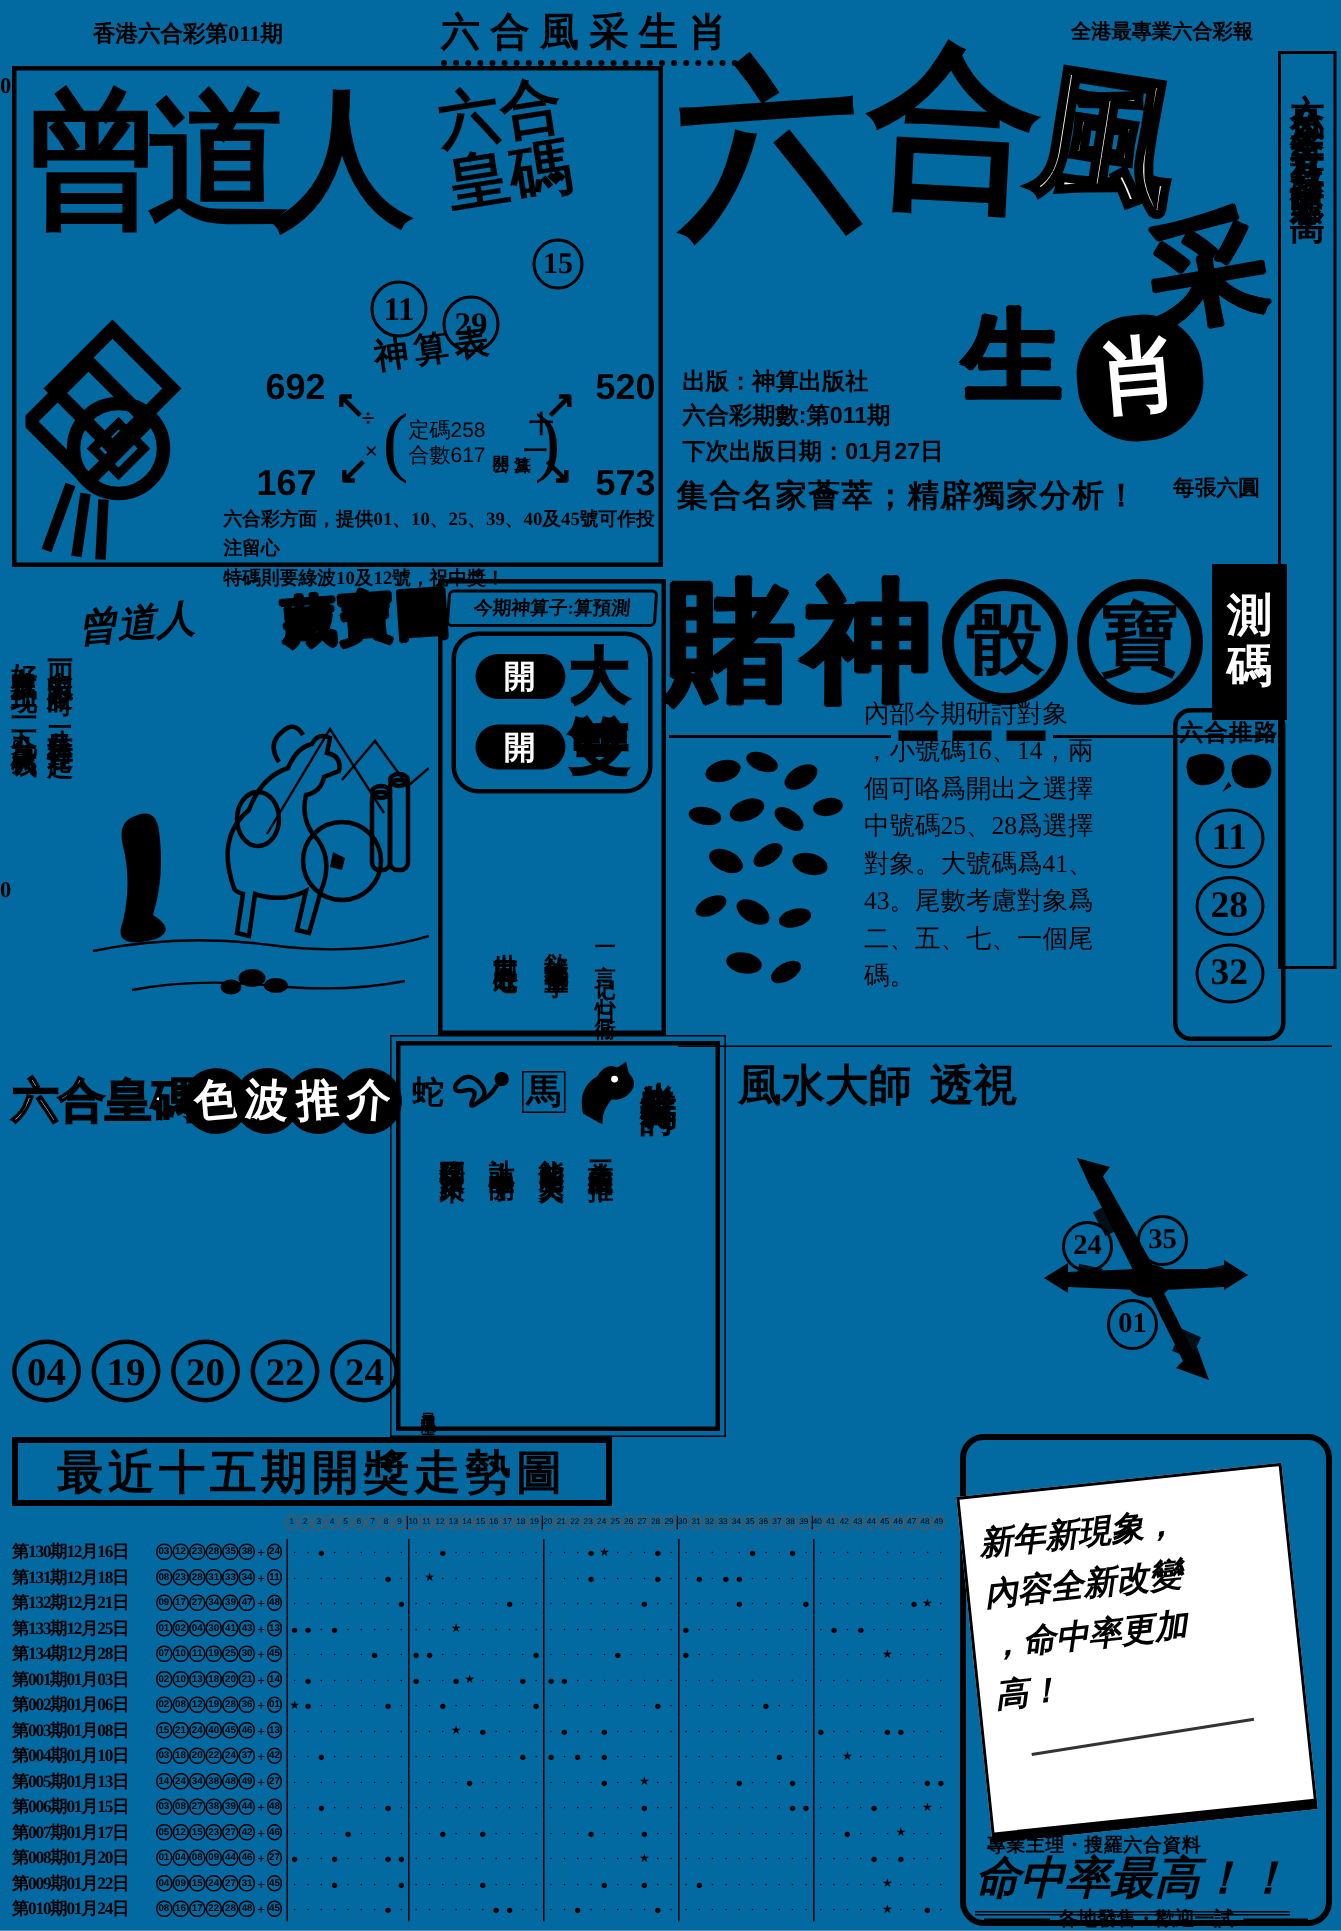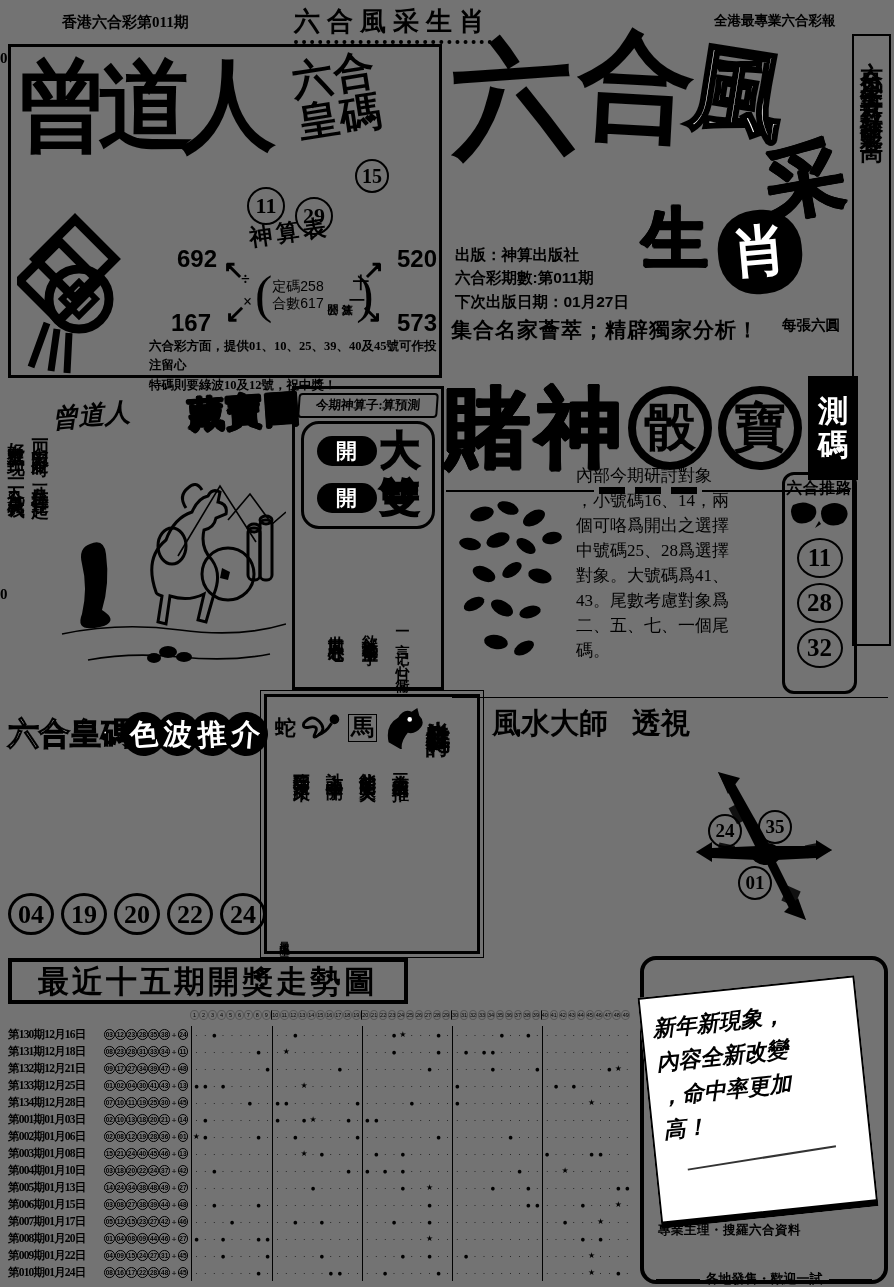--- a/index.html
+++ b/index.html
@@ -1,17 +1,17 @@
 <!DOCTYPE html>
 <html><head>
 <meta charset="utf-8">
 <style>
   *{margin:0;padding:0;box-sizing:border-box}
   body{background:#d8d8d8;font-family:"Liberation Serif",serif;color:#000}
-  #page{position:relative;width:894px;height:1287px;background:#737373;overflow:hidden;margin:0 auto}
+  #page{position:relative;width:894px;height:1287px;background:#0369a1;overflow:hidden;margin:0 auto}
   .abs{position:absolute}
   .vert{writing-mode:vertical-rl;text-orientation:upright}
   .pre{white-space:pre-line}
   .fat{font-weight:900;text-shadow:1.5px 0 #000,-1.5px 0 #000,0 1.5px #000,0 -1.5px #000,1px 1px #000,-1px -1px #000,1px -1px #000,-1px 1px #000}
   .hollow{color:#111;-webkit-text-fill-color:#fff;-webkit-text-stroke:2px #000}
   .sans{font-family:"Liberation Sans",sans-serif}
 
   
   #hdr-left{left:62px;top:13px;font-size:15px;font-weight:700}
   #hdr-center{left:294px;top:4px;font-size:26px;font-weight:900;letter-spacing:7px;border-bottom:4px dotted #000;padding-bottom:1px}
@@ -106,21 +106,21 @@
   #zp-strip{position:absolute;top:6px;left:8px;right:52px;height:50px;display:flex;align-items:center;gap:4px}
   #zp-a1{font-size:21px;font-weight:700}
   #zp-a2{font-size:23px;font-weight:900;border:1.5px solid #000;padding:0 2px;line-height:1.15}
   #zp-flex{position:absolute;top:4px;bottom:6px;left:6px;right:6px;display:flex;flex-direction:row-reverse;justify-content:center;gap:10px}
   #zp-title{font-size:24px;font-weight:900;letter-spacing:2px}
   .zp-line{font-size:17px;font-weight:700;letter-spacing:2px;margin-top:58px}
   #zp-sig{position:absolute;left:10px;bottom:10px;font-size:10px;font-weight:700;letter-spacing:2px}
 
   
   #fs-rule{left:452px;top:697px;width:436px;border-top:1.5px solid #000}
-  #fs-head{left:492px;top:704px;display:flex;align-items:center;gap:24px}
+  #fs-head{left:492px;top:704px;display:flex;align-items:center;gap:12px}
   #fs-pre,#fs-post{font-size:29px;font-weight:900}
   #fs-master{font-size:40px;line-height:1}
   #fs-para{left:494px;top:778px;width:220px;font-size:15px;font-weight:700;line-height:1.52}
   #compass{left:688px;top:760px}
   .fs-circle{width:34px;height:34px;border:2px solid #000;border-radius:50%;font-size:19px;font-weight:700;text-align:center;line-height:30px}
   #fs-c0{left:708px;top:814px}#fs-c1{left:758px;top:810px}#fs-c2{left:738px;top:866px}
 
   
   #res-titlebox{left:8px;top:958px;width:400px;height:46px;border:4px solid #000;text-align:center}
   #res-title{font-size:31px;font-weight:900;letter-spacing:3px;line-height:40px}
@@ -1413,20 +1413,21 @@
 
   <div class="abs" id="promo">
     <div id="promo-card">
       <div class="txt pre">新年新現象，
 內容全新改變
 ，命中率更加
 高！</div>
       <div id="promo-scratch"></div>
     </div>
     <div id="promo-sub">專業主理・搜羅六合資料</div>
+    <div id="promo-big">命中率最高！！</div>
     <div id="promo-bottom">
       <span class="mini-rule"></span>
       <span class="bt">各地發售・歡迎一試</span>
       <span class="mini-rule"></span>
     </div>
   </div>
 
 </div>
 
 </body></html>

